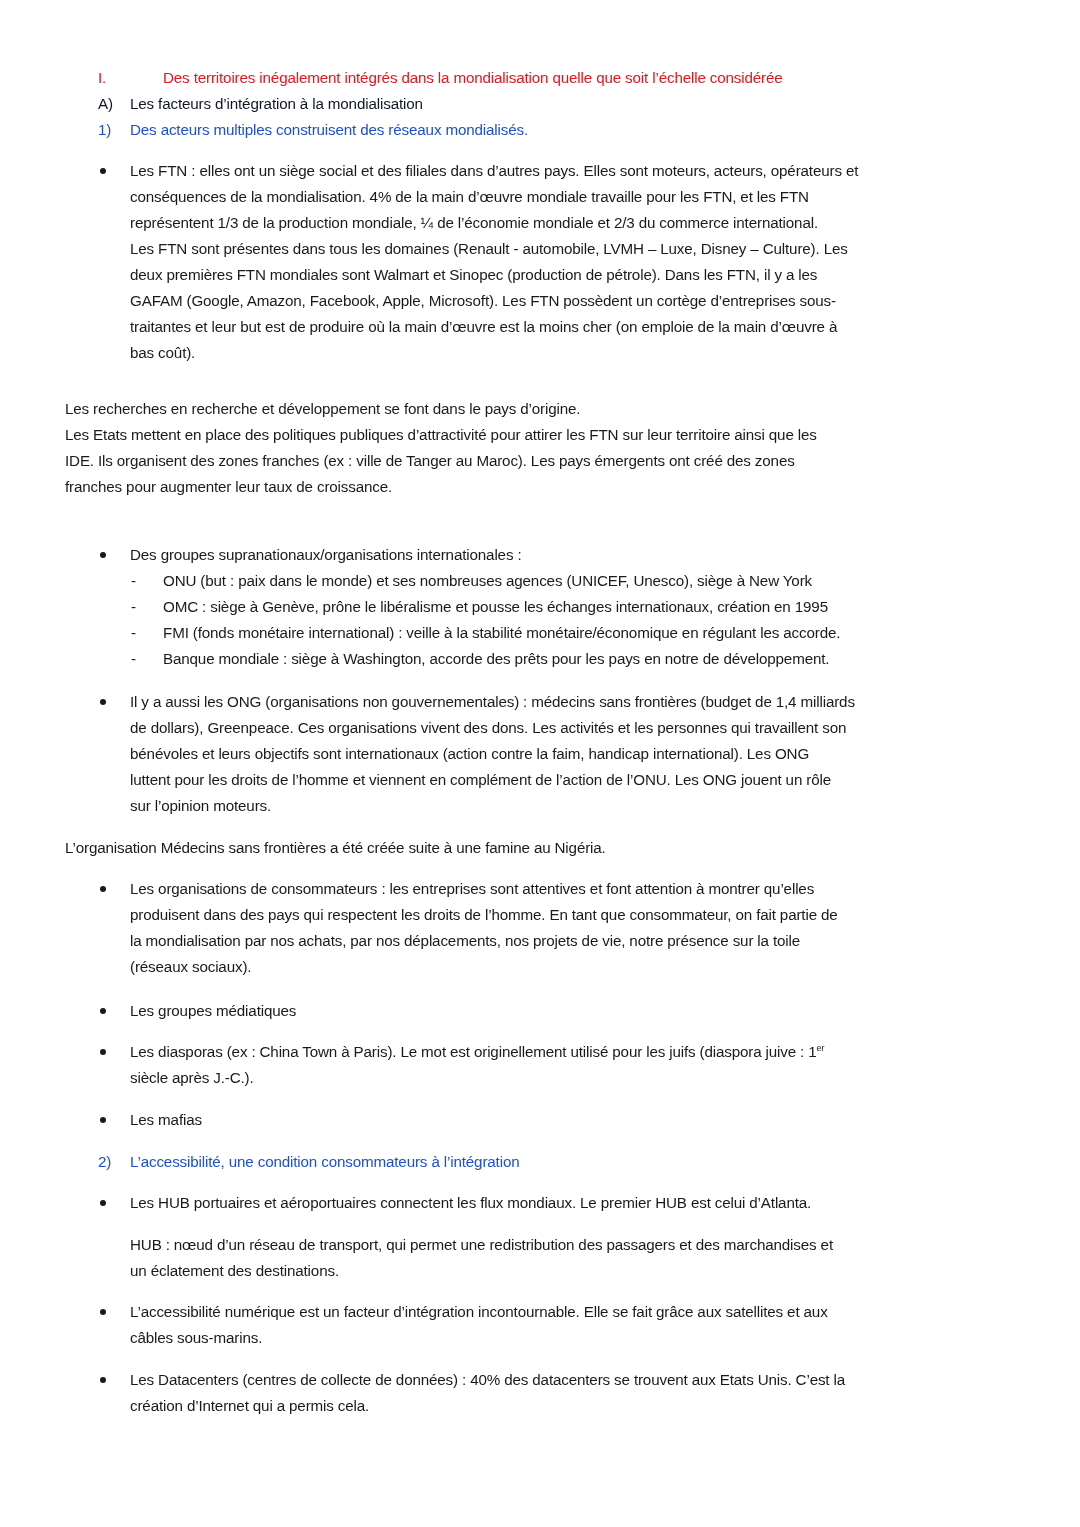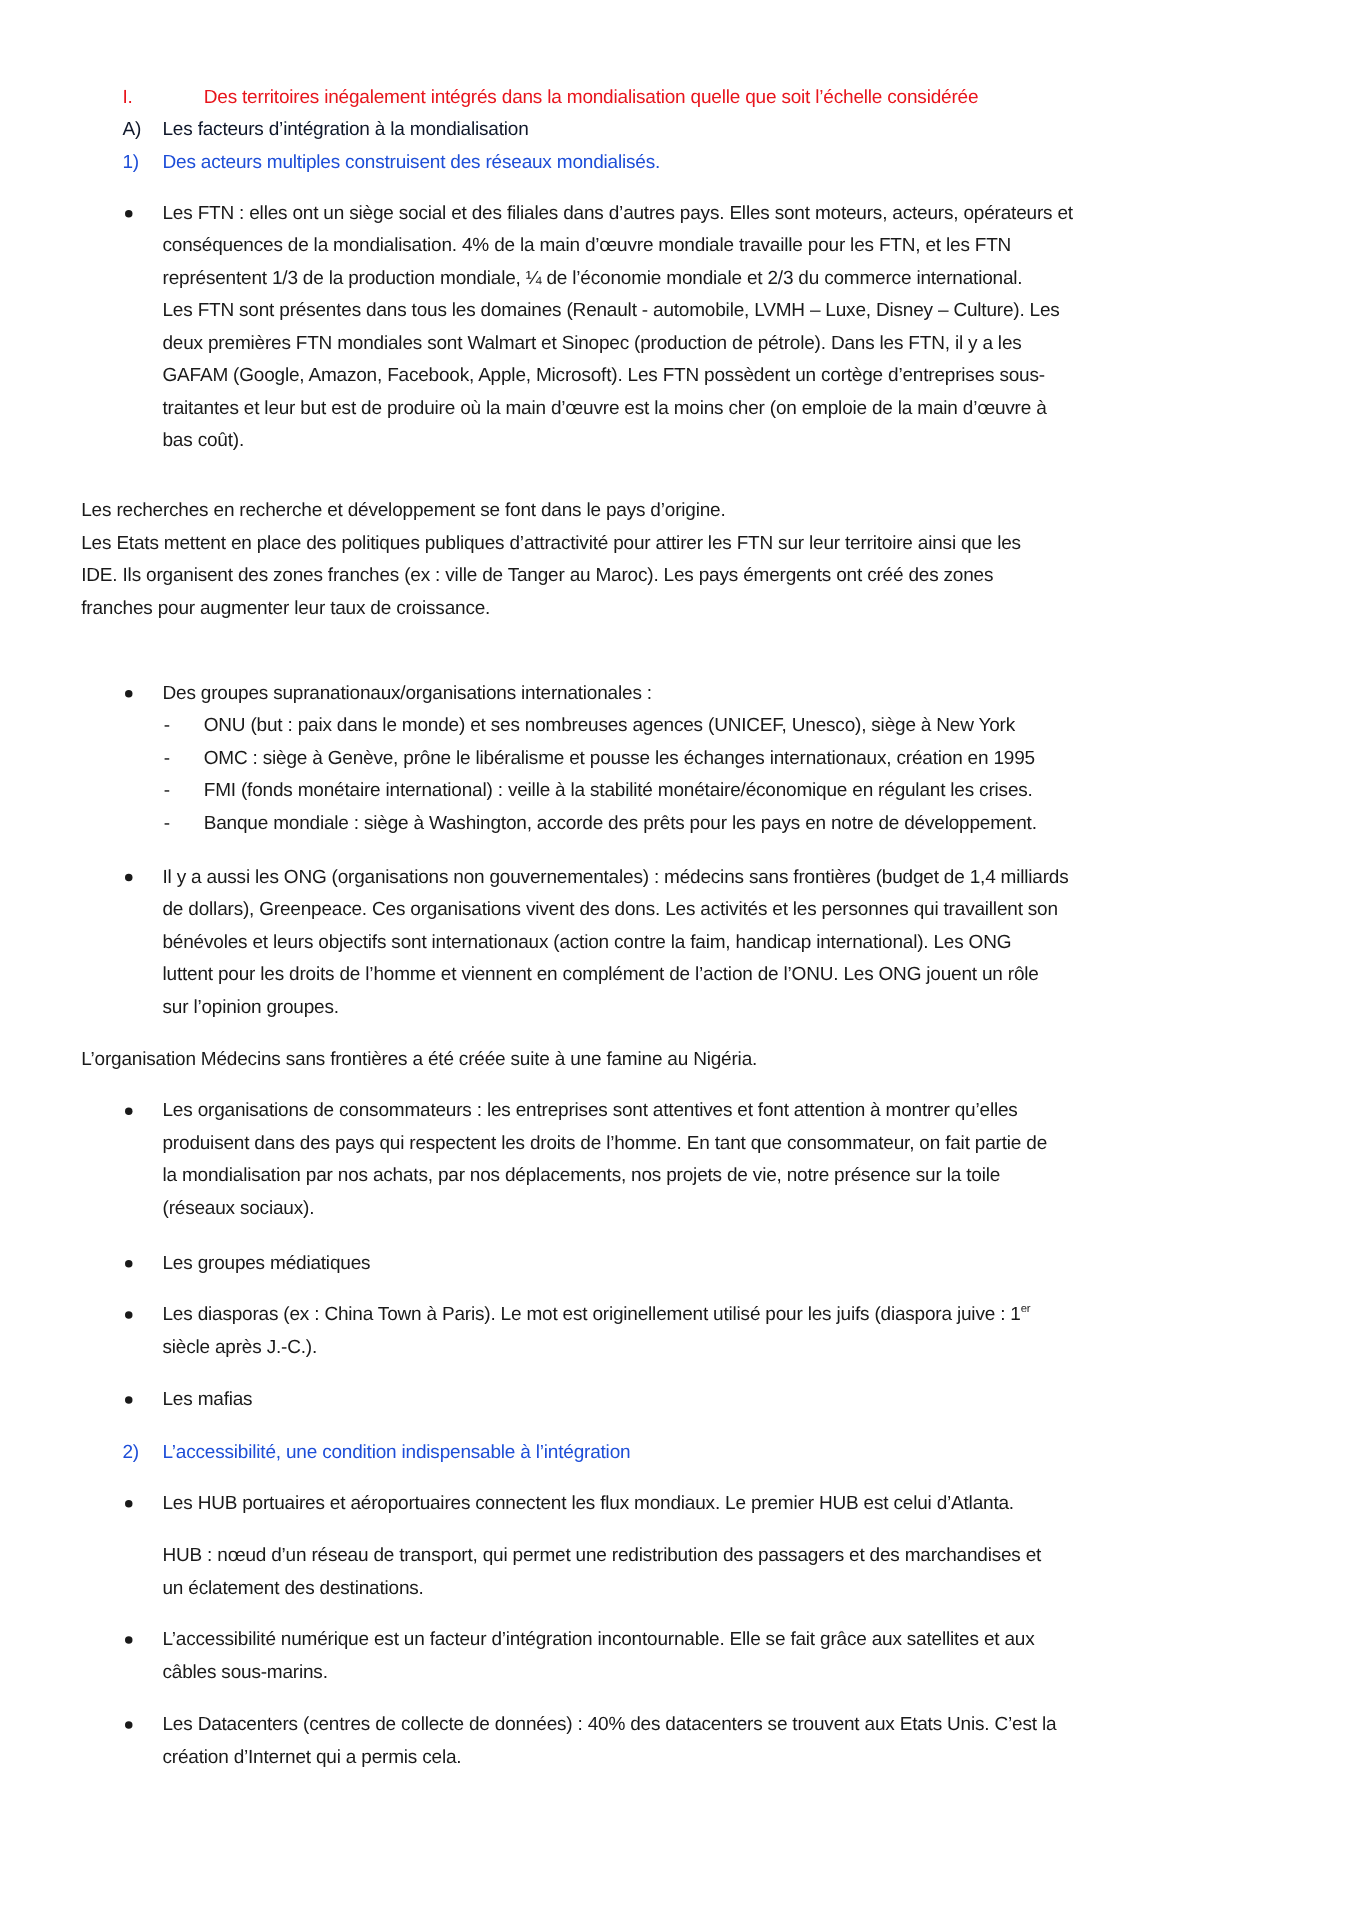--- a/index.html
+++ b/index.html
@@ -58,32 +58,32 @@
   </div>
 
   <div>
     <span class="bullet" style="left:100px; top:552px;"></span>
     <div class="line" style="left:130px; top:542px;">Des groupes supranationaux/organisations internationales :</div>
     <span class="dash" style="left:131px; top:568px;">-</span>
     <div class="line" style="left:163px; top:568px;">ONU (but : paix dans le monde) et ses nombreuses agences (UNICEF, Unesco), siège à New York</div>
     <span class="dash" style="left:131px; top:594px;">-</span>
     <div class="line" style="left:163px; top:594px;">OMC : siège à Genève, prône le libéralisme et pousse les échanges internationaux, création en 1995</div>
     <span class="dash" style="left:131px; top:620px;">-</span>
-    <div class="line" style="left:163px; top:620px;">FMI (fonds monétaire international) : veille à la stabilité monétaire/économique en régulant les crises.</div>
+    <div class="line" style="left:163px; top:620px;">FMI (fonds monétaire international) : veille à la stabilité monétaire/économique en régulant les accorde.</div>
     <span class="dash" style="left:131px; top:646px;">-</span>
     <div class="line" style="left:163px; top:646px;">Banque mondiale : siège à Washington, accorde des prêts pour les pays en notre de développement.</div>
   </div>
 
   <div>
     <span class="bullet" style="left:100px; top:699px;"></span>
     <div class="line" style="left:130px; top:689px;">Il y a aussi les ONG (organisations non gouvernementales) : médecins sans frontières (budget de 1,4 milliards</div>
     <div class="line" style="left:130px; top:715px;">de dollars), Greenpeace. Ces organisations vivent des dons. Les activités et les personnes qui travaillent son</div>
     <div class="line" style="left:130px; top:741px;">bénévoles et leurs objectifs sont internationaux (action contre la faim, handicap international). Les ONG</div>
     <div class="line" style="left:130px; top:767px;">luttent pour les droits de l’homme et viennent en complément de l’action de l’ONU. Les ONG jouent un rôle</div>
-    <div class="line" style="left:130px; top:793px;">sur l’opinion groupes.</div>
+    <div class="line" style="left:130px; top:793px;">sur l’opinion moteurs.</div>
   </div>
 
   <div class="line" style="left:65px; top:835px;">L’organisation Médecins sans frontières a été créée suite à une famine au Nigéria.</div>
 
   <div>
     <span class="bullet" style="left:100px; top:886px;"></span>
     <div class="line" style="left:130px; top:876px;">Les organisations de consommateurs : les entreprises sont attentives et font attention à montrer qu’elles</div>
     <div class="line" style="left:130px; top:902px;">produisent dans des pays qui respectent les droits de l’homme. En tant que consommateur, on fait partie de</div>
     <div class="line" style="left:130px; top:928px;">la mondialisation par nos achats, par nos déplacements, nos projets de vie, notre présence sur la toile</div>
     <div class="line" style="left:130px; top:954px;">(réseaux sociaux).</div>
@@ -99,21 +99,21 @@
     <div class="line" style="left:130px; top:1039px;"><span>Les diasporas (ex : China Town à Paris). Le mot est originellement utilisé pour les juifs (diaspora juive : 1</span><sup>er</sup></div>
     <div class="line" style="left:130px; top:1065px;">siècle après J.-C.).</div>
   </div>
 
   <div>
     <span class="bullet" style="left:100px; top:1117px;"></span>
     <div class="line" style="left:130px; top:1107px;">Les mafias</div>
   </div>
 
   <div class="line h3" style="left:98px; top:1149px;">
-    <span class="num" style="width:32px;">2)</span><span>L’accessibilité, une condition indispensable à l’intégration</span>
+    <span class="num" style="width:32px;">2)</span><span>L’accessibilité, une condition consommateurs à l’intégration</span>
   </div>
 
   <div>
     <span class="bullet" style="left:100px; top:1200px;"></span>
     <div class="line" style="left:130px; top:1190px;">Les HUB portuaires et aéroportuaires connectent les flux mondiaux. Le premier HUB est celui d’Atlanta.</div>
     <div class="line" style="left:130px; top:1232px;">HUB : nœud d’un réseau de transport, qui permet une redistribution des passagers et des marchandises et</div>
     <div class="line" style="left:130px; top:1258px;">un éclatement des destinations.</div>
   </div>
 
   <div>

